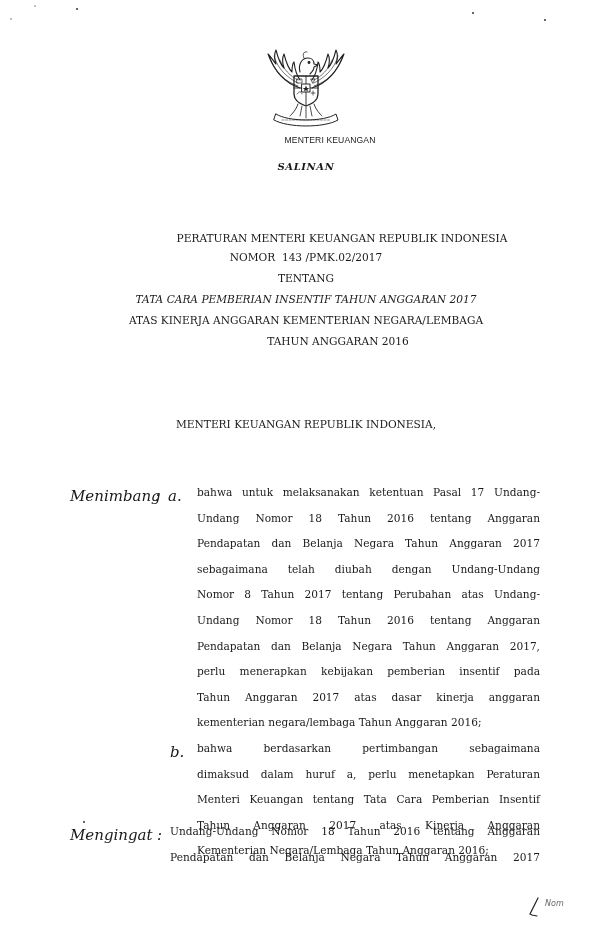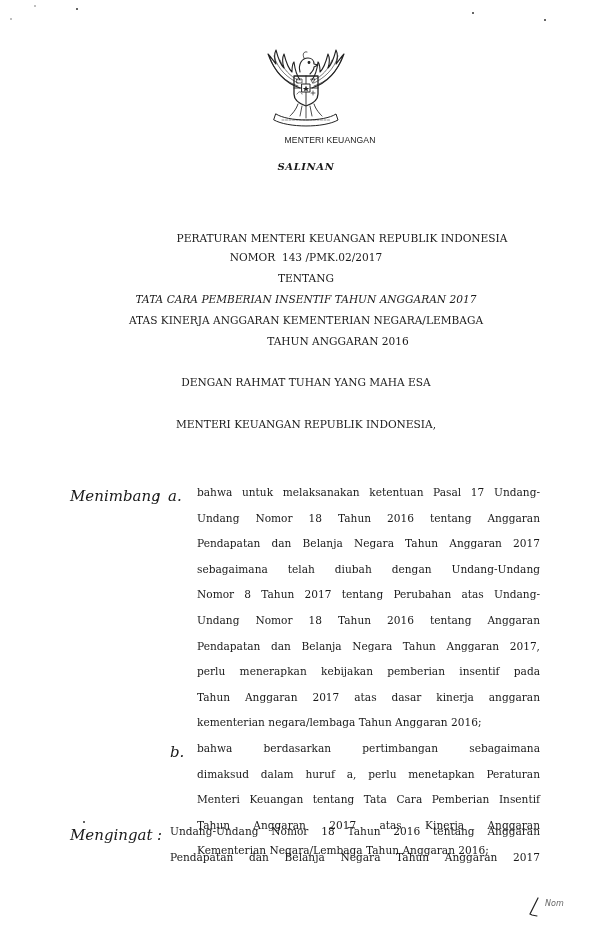--- a/index.html
+++ b/index.html
@@ -142,21 +142,20 @@
   <div class="header-agency" style="top:135px;">MENTERI KEUANGAN</div>
   <div class="salinan">SALINAN</div>
 
   <div class="title-line" style="top:232px;padding-left:36px;">PERATURAN MENTERI KEUANGAN REPUBLIK INDONESIA</div>
   <div class="title-line" style="top:251px;">NOMOR  143 /PMK.02/2017</div>
   <div class="title-line" style="top:272px;">TENTANG</div>
   <div class="title-line" style="top:293px;font-style:italic;">TATA CARA PEMBERIAN INSENTIF TAHUN ANGGARAN 2017</div>
   <div class="title-line" style="top:314px;">ATAS KINERJA ANGGARAN KEMENTERIAN NEGARA/LEMBAGA</div>
   <div class="title-line" style="top:335px;padding-left:32px;">TAHUN ANGGARAN 2016</div>
 
-  <div class="title-line" style="top:376px;">DENGAN RAHMAT TUHAN YANG MAHA ESA</div>
   <div class="title-line" style="top:418px;">MENTERI KEUANGAN REPUBLIK INDONESIA,</div>
 
   <div class="label" style="left:70px;top:487px;">Menimbang</div>
   <div class="label" style="left:155px;top:487px;">:</div>
   <div class="label" style="left:168px;top:487px;">a.</div>
 
   <div class="body-block" style="left:197px;top:480px;width:343px;">
     <div class="body-line">bahwa untuk melaksanakan ketentuan Pasal 17 Undang-</div>
     <div class="body-line">Undang Nomor 18 Tahun 2016 tentang Anggaran</div>
     <div class="body-line">Pendapatan dan Belanja Negara Tahun Anggaran 2017</div>

